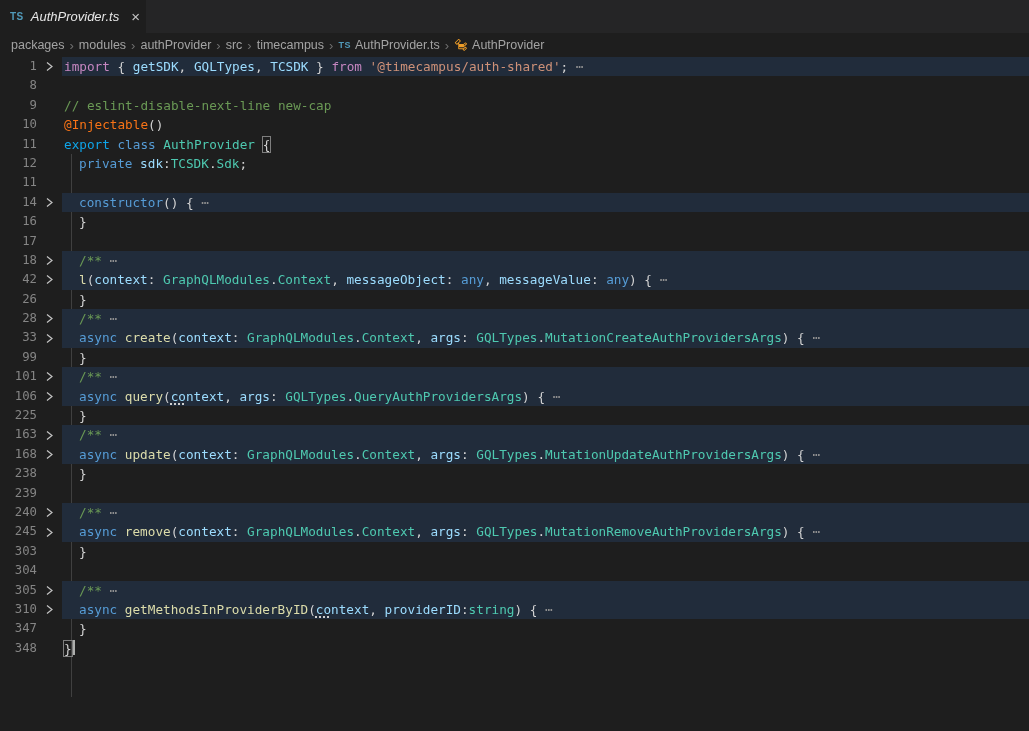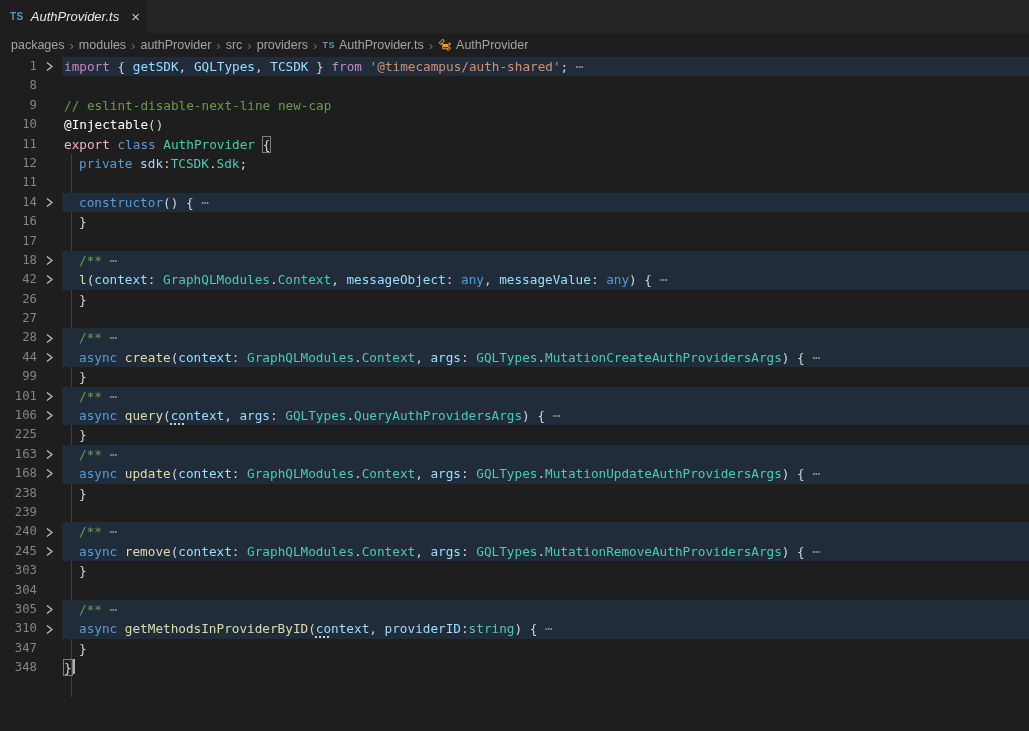--- a/index.html
+++ b/index.html
@@ -66,21 +66,21 @@
     <span class="bc-sep">›</span>
     <span class="bc-item">
       <span>authProvider</span>
     </span>
     <span class="bc-sep">›</span>
     <span class="bc-item">
       <span>src</span>
     </span>
     <span class="bc-sep">›</span>
     <span class="bc-item">
-      <span>providers</span>
+      <span>timecampus</span>
     </span>
     <span class="bc-sep">›</span>
     <span class="bc-item">
       <span class="bc-ts">TS</span>
       <span>AuthProvider.ts</span>
     </span>
     <span class="bc-sep">›</span>
     <span class="bc-item">
       <span class="bc-class-icon">
         <svg width="14" height="14" viewBox="0 0 16 16" fill="#ee9d28">
@@ -109,26 +109,26 @@
         <span class="content" style="padding-left: 2px;"></span>
       </div>
       <div class="row">
         <span class="ln">9</span>
         <span class="foldcol"></span>
         <span class="content" style="padding-left: 2px;"><span class="tok" style="color: rgb(106, 153, 85);">// eslint-disable-next-line new-cap</span></span>
       </div>
       <div class="row">
         <span class="ln">10</span>
         <span class="foldcol"></span>
-        <span class="content" style="padding-left: 2px;"><span class="tok" style="color: #ffffff;">@Injectable</span><span class="tok" style="color: rgb(212, 212, 212);">()</span></span>
+        <span class="content" style="padding-left: 2px;"><span class="tok" style="color: #f97316;">@Injectable</span><span class="tok" style="color: rgb(212, 212, 212);">()</span></span>
       </div>
       <div class="row">
         <span class="ln">11</span>
         <span class="foldcol"></span>
-        <span class="content" style="padding-left: 2px;"><span class="tok" style="color: #f9a8d4;">export </span><span class="tok" style="color: rgb(86, 156, 214);">class </span><span class="tok" style="color: rgb(78, 201, 176);">AuthProvider </span><span class="tok bracket-box" style="color: rgb(212, 212, 212);">{</span></span>
+        <span class="content" style="padding-left: 2px;"><span class="tok" style="color: #0ea5e9;">export </span><span class="tok" style="color: rgb(86, 156, 214);">class </span><span class="tok" style="color: rgb(78, 201, 176);">AuthProvider </span><span class="tok bracket-box" style="color: rgb(212, 212, 212);">{</span></span>
       </div>
       <div class="row">
         <span class="ln">12</span>
         <span class="foldcol"></span>
         <span class="content" style="padding-left: 17px;"><span class="tok" style="color: rgb(86, 156, 214);">private </span><span class="tok" style="color: rgb(156, 220, 254);">sdk</span><span class="tok" style="color: rgb(212, 212, 212);">:</span><span class="tok" style="color: rgb(78, 201, 176);">TCSDK</span><span class="tok" style="color: rgb(212, 212, 212);">.</span><span class="tok" style="color: rgb(78, 201, 176);">Sdk</span><span class="tok" style="color: rgb(212, 212, 212);">;</span></span>
       </div>
       <div class="row">
         <span class="ln">11</span>
         <span class="foldcol"></span>
         <span class="content" style="padding-left: 17px;"></span>
@@ -168,36 +168,31 @@
             <path d="M2 1.5 L7 5.5 L2 9.5" fill="none" stroke="#c5c5c5" stroke-width="1.2"></path>
           </svg>
         </span>
         <span class="content" style="padding-left: 17px;"><span class="tok" style="color: rgb(220, 220, 170);">l</span><span class="tok" style="color: rgb(212, 212, 212);">(</span><span class="tok" style="color: rgb(156, 220, 254);">context</span><span class="tok" style="color: rgb(212, 212, 212);">: </span><span class="tok" style="color: rgb(78, 201, 176);">GraphQLModules</span><span class="tok" style="color: rgb(212, 212, 212);">.</span><span class="tok" style="color: rgb(78, 201, 176);">Context</span><span class="tok" style="color: rgb(212, 212, 212);">, </span><span class="tok" style="color: rgb(156, 220, 254);">messageObject</span><span class="tok" style="color: rgb(212, 212, 212);">: </span><span class="tok" style="color: rgb(86, 156, 214);">any</span><span class="tok" style="color: rgb(212, 212, 212);">, </span><span class="tok" style="color: rgb(156, 220, 254);">messageValue</span><span class="tok" style="color: rgb(212, 212, 212);">: </span><span class="tok" style="color: rgb(86, 156, 214);">any</span><span class="tok" style="color: rgb(212, 212, 212);">) { </span><span class="tok" style="color: rgb(143, 143, 143);">⋯</span></span>
       </div>
       <div class="row">
         <span class="ln">26</span>
         <span class="foldcol"></span>
         <span class="content" style="padding-left: 17px;"><span class="tok" style="color: rgb(212, 212, 212);">}</span></span>
       </div>
-      <div class="row">
-        <span class="ln">27</span>
-        <span class="foldcol"></span>
-        <span class="content" style="padding-left: 17px;"></span>
-      </div>
       <div class="row hl">
         <span class="ln">28</span>
         <span class="foldcol">
           <svg width="9" height="11" viewBox="0 0 9 11">
             <path d="M2 1.5 L7 5.5 L2 9.5" fill="none" stroke="#c5c5c5" stroke-width="1.2"></path>
           </svg>
         </span>
         <span class="content" style="padding-left: 17px;"><span class="tok" style="color: rgb(106, 153, 85);">/** </span><span class="tok" style="color: rgb(143, 143, 143);">⋯</span></span>
       </div>
       <div class="row hl">
-        <span class="ln">44</span>
+        <span class="ln">33</span>
         <span class="foldcol">
           <svg width="9" height="11" viewBox="0 0 9 11">
             <path d="M2 1.5 L7 5.5 L2 9.5" fill="none" stroke="#c5c5c5" stroke-width="1.2"></path>
           </svg>
         </span>
         <span class="content" style="padding-left: 17px;"><span class="tok" style="color: rgb(86, 156, 214);">async </span><span class="tok" style="color: rgb(220, 220, 170);">create</span><span class="tok" style="color: rgb(212, 212, 212);">(</span><span class="tok" style="color: rgb(156, 220, 254);">context</span><span class="tok" style="color: rgb(212, 212, 212);">: </span><span class="tok" style="color: rgb(78, 201, 176);">GraphQLModules</span><span class="tok" style="color: rgb(212, 212, 212);">.</span><span class="tok" style="color: rgb(78, 201, 176);">Context</span><span class="tok" style="color: rgb(212, 212, 212);">, </span><span class="tok" style="color: rgb(156, 220, 254);">args</span><span class="tok" style="color: rgb(212, 212, 212);">: </span><span class="tok" style="color: rgb(78, 201, 176);">GQLTypes</span><span class="tok" style="color: rgb(212, 212, 212);">.</span><span class="tok" style="color: rgb(78, 201, 176);">MutationCreateAuthProvidersArgs</span><span class="tok" style="color: rgb(212, 212, 212);">) { </span><span class="tok" style="color: rgb(143, 143, 143);">⋯</span></span>
       </div>
       <div class="row">
         <span class="ln">99</span>
         <span class="foldcol"></span>

